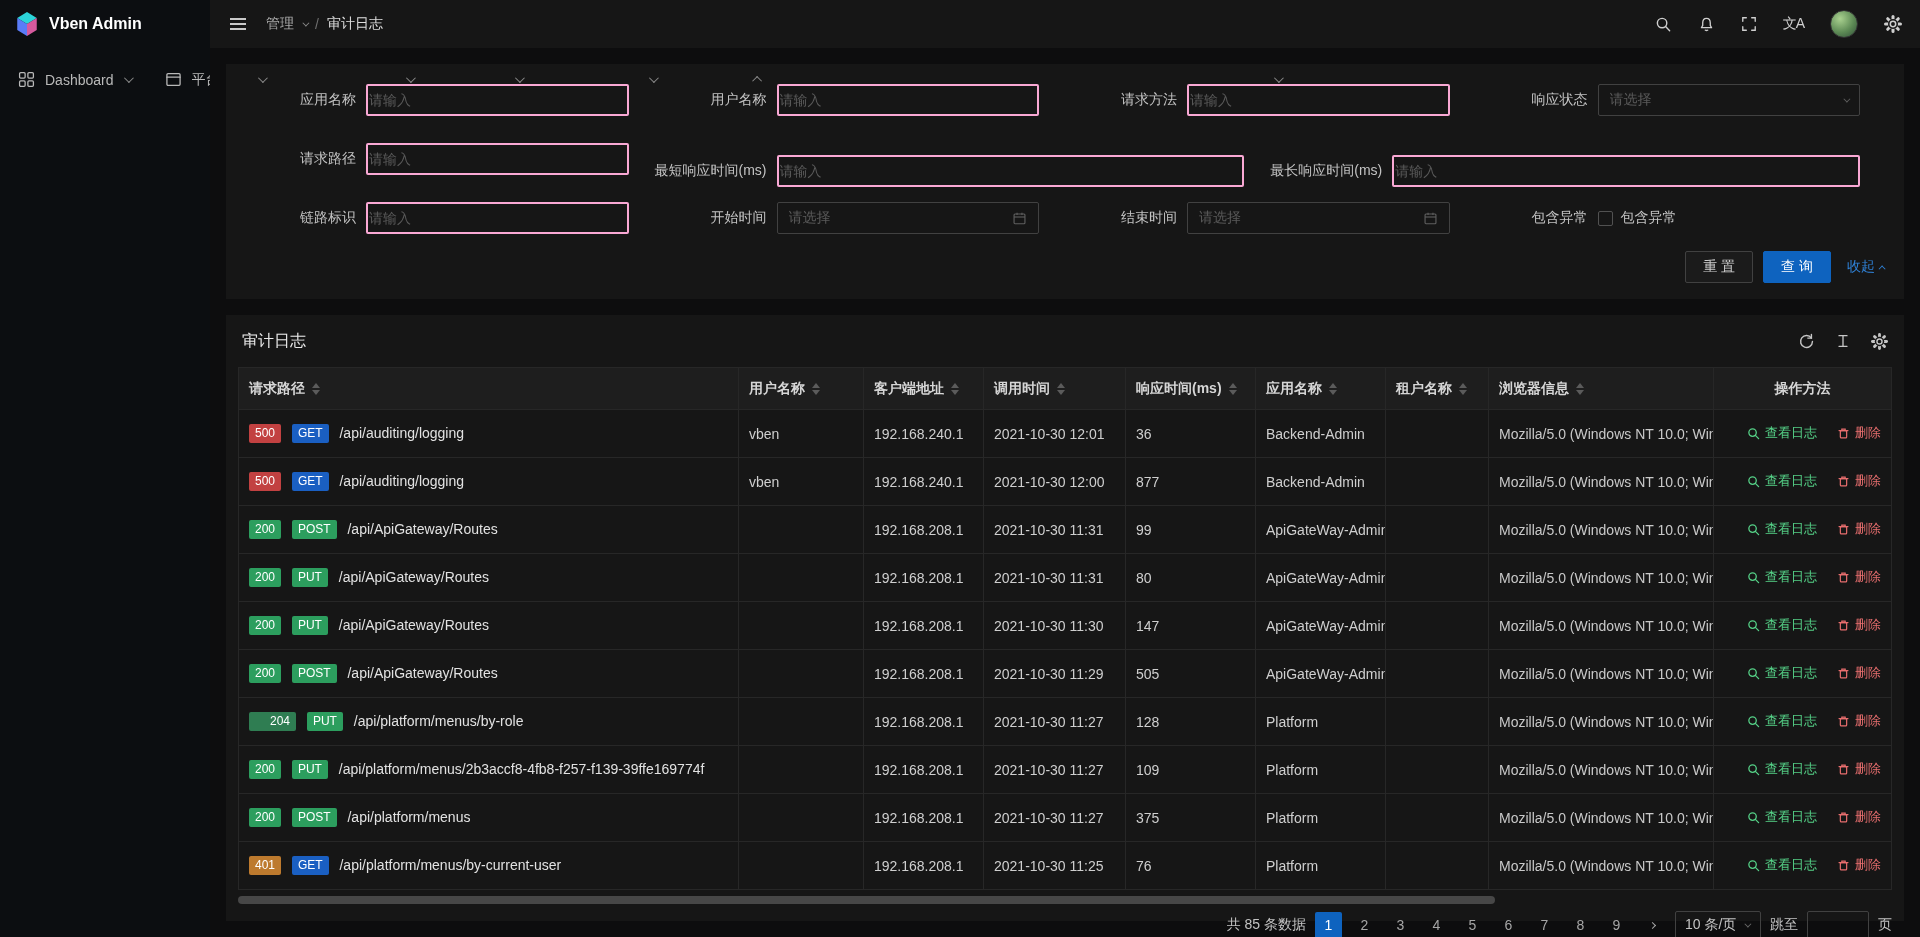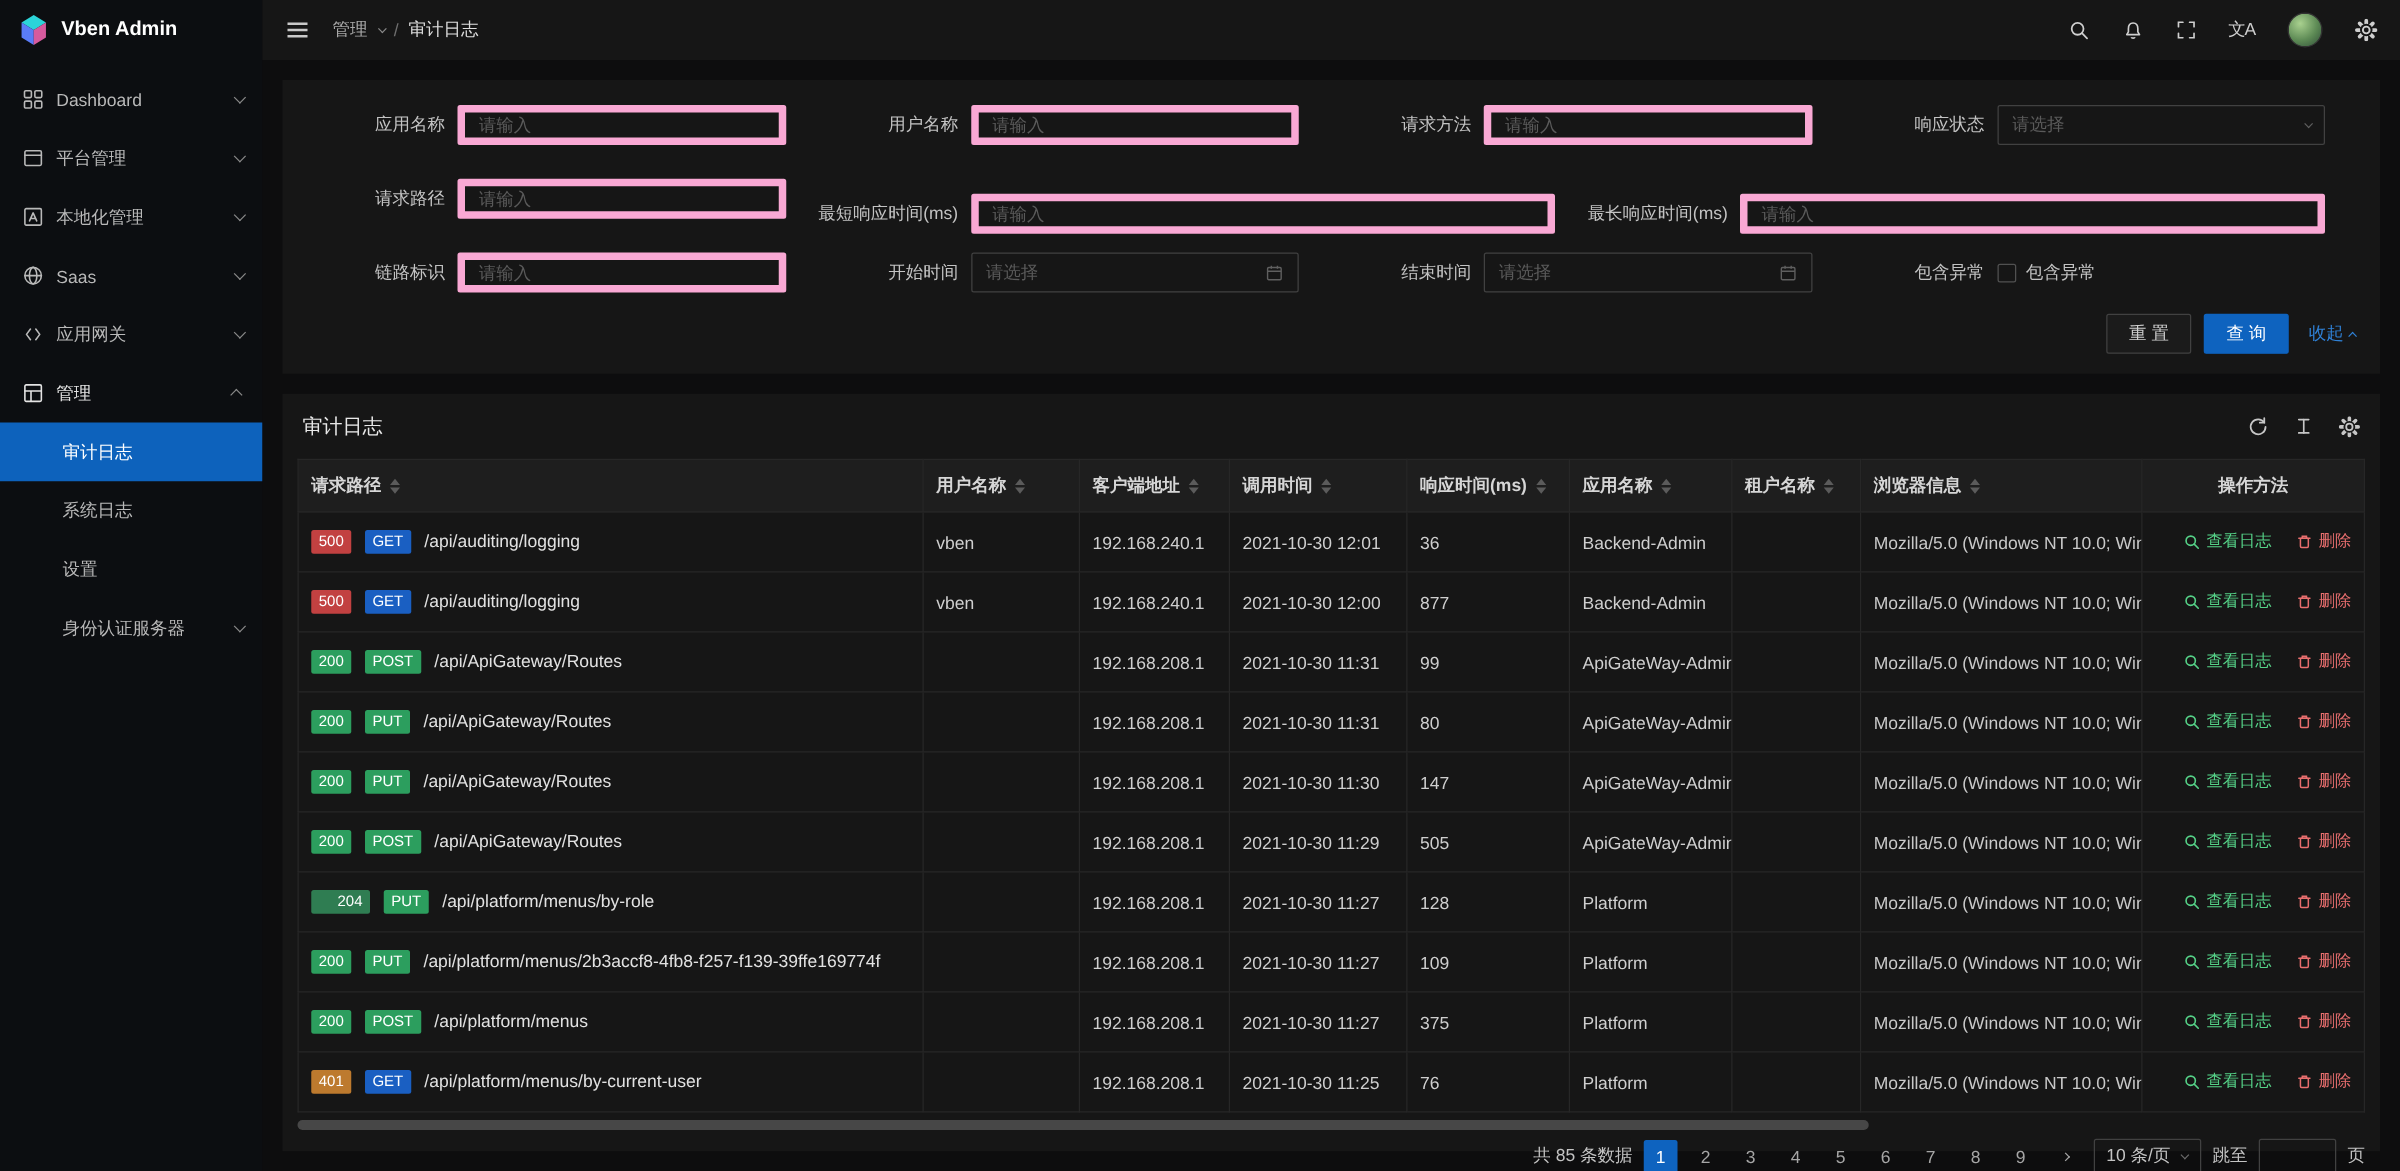--- a/index.html
+++ b/index.html
@@ -9,21 +9,21 @@
     font-size: 14px;
     background:#0d0d0e;
     color:#c9c9c9;
   }
   .app { display:flex; width:1920px; height:937px; }
 
   
   .sidebar { width:210px; min-width:210px; background:#0c0e11; display:flex; flex-direction:column; }
   .logo-row { height:48px; display:flex; align-items:center; gap:9px; padding:0 14px; }
   .logo-title { color:#fff; font-weight:bold; font-size:16px; white-space:nowrap; }
-  .menu { padding-top:8px; display:flex; flex-direction:column; }
+  .menu { padding-top:8px; display:flex; flex-direction:row; }
   .menu-item { height:47px; display:flex; align-items:center; gap:10px; padding:0 16px 0 18px; color:#b9b9b9; cursor:pointer; font-size:14px; }
   .menu-item .mi-icon { display:flex; align-items:center; }
   .menu-item .mi-label { white-space:nowrap; overflow:hidden; }
   .menu-item .chev { margin-left:auto; color:#8a8a8a; }
   .menu-item.expanded { color:#e4e4e4; }
   .menu-item.sub { padding-left:50px; }
   .menu-item.active { background:#0d62bc; color:#fff; }
 
   
   .chev { width:7px; height:7px; border-right:1.5px solid currentColor; border-bottom:1.5px solid currentColor; display:inline-block; transform:rotate(45deg) translateY(-2px); }
@@ -51,21 +51,21 @@
   .content { flex:1; display:flex; flex-direction:column; padding:16px; gap:16px; min-height:0; background:#0d0d0e; }
   .panel { background:#161616; }
 
   
   .form-panel { padding:20px 18px 16px; }
   .form-grid { display:grid; grid-template-columns:repeat(8,1fr); row-gap:15px; }
   .field { grid-column:span 2; display:flex; align-items:center; padding-right:26px; min-width:0; }
   .field.wide { grid-column:span 3;margin-top:24px; }
   .field > label { min-width:112px; text-align:right; margin-right:10px; color:#c3c3c3; white-space:nowrap; }
   .control { flex:1; position:relative; min-width:0; }
-  .input { width:100%; height:32px; background:#161616; border:6px solid #f9a8d4; border-radius:2px; padding:0 11px; color:#c9c9c9; font-size:14px; font-family:inherit; outline:none; }
+  .input { width:100%; height:32px; background:#161616; border:2px solid #f9a8d4; border-radius:2px; padding:0 1px; color:#c9c9c9; font-size:14px; font-family:inherit; outline:none; }
   .input::placeholder { color:#5a5a5a; }
   .fakebox { width:100%; height:32px; background:#161616; border:1px solid #414141; border-radius:2px; padding:0 11px; display:flex; align-items:center; cursor:pointer; }
   .fakebox .ph { color:#5a5a5a; flex:1; overflow:hidden; white-space:nowrap; }
   .fakebox .chev { color:#5f5f5f; }
   .fakebox svg { color:#5f5f5f; }
   .checkbox { width:15px; height:15px; border:1px solid #515151; border-radius:2px; background:transparent; display:inline-block; margin-right:8px; cursor:pointer; }
   .check-text { color:#c3c3c3; }
   .form-actions { display:flex; align-items:center; justify-content:flex-end; gap:10px; margin-top:17px; }
   .btn { height:32px; padding:0 17px; border-radius:2px; font-size:14px; font-family:inherit; cursor:pointer; }
   .btn.default { background:#1b1b1b; border:1px solid #414141; color:#cfcfcf; }

